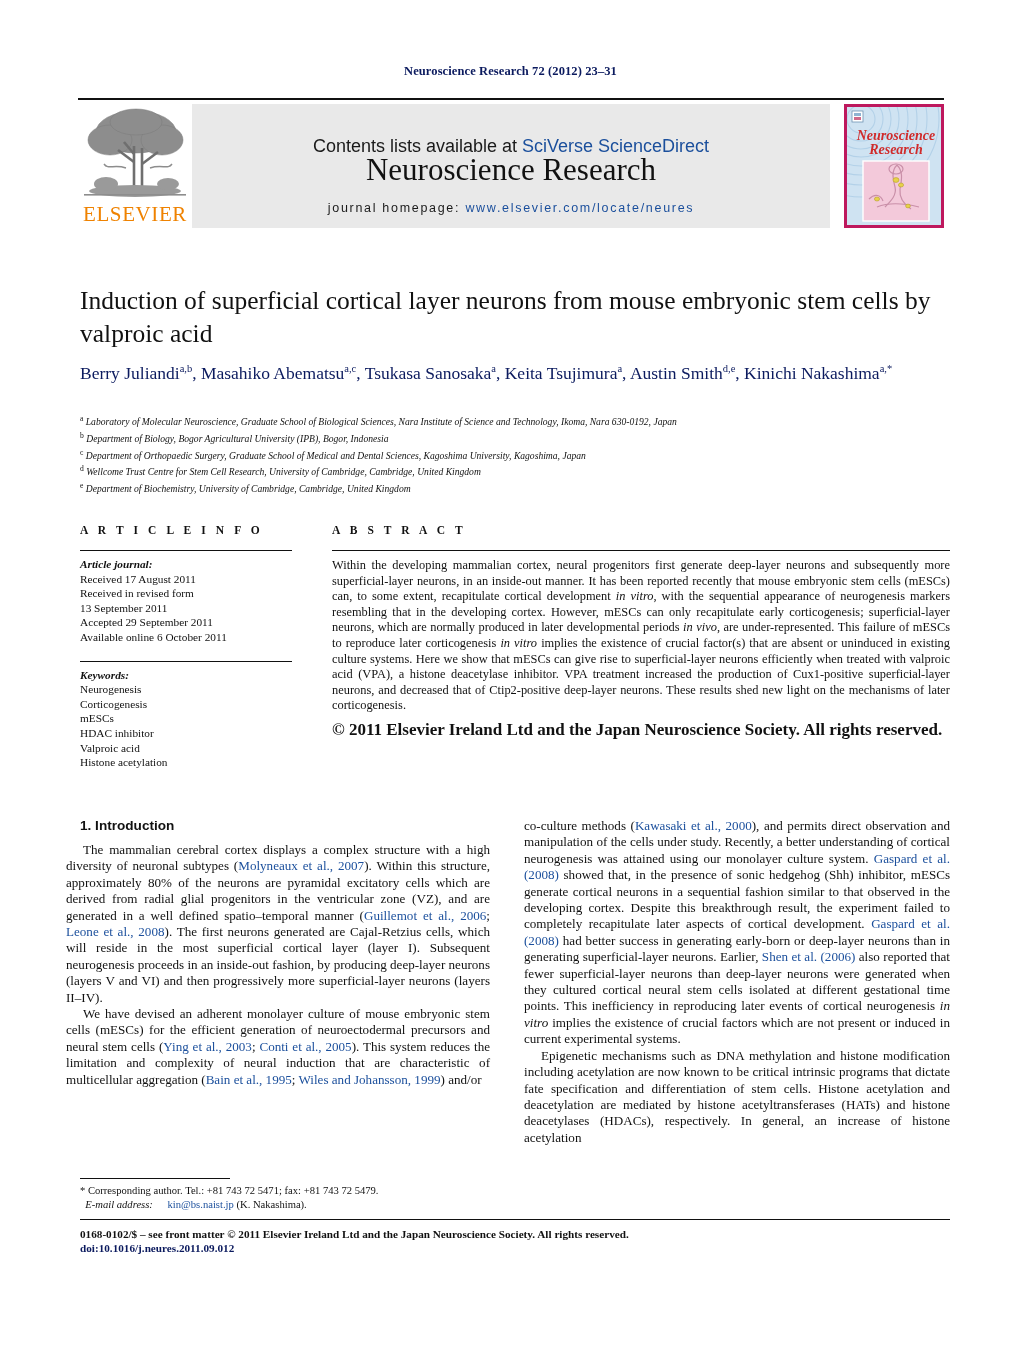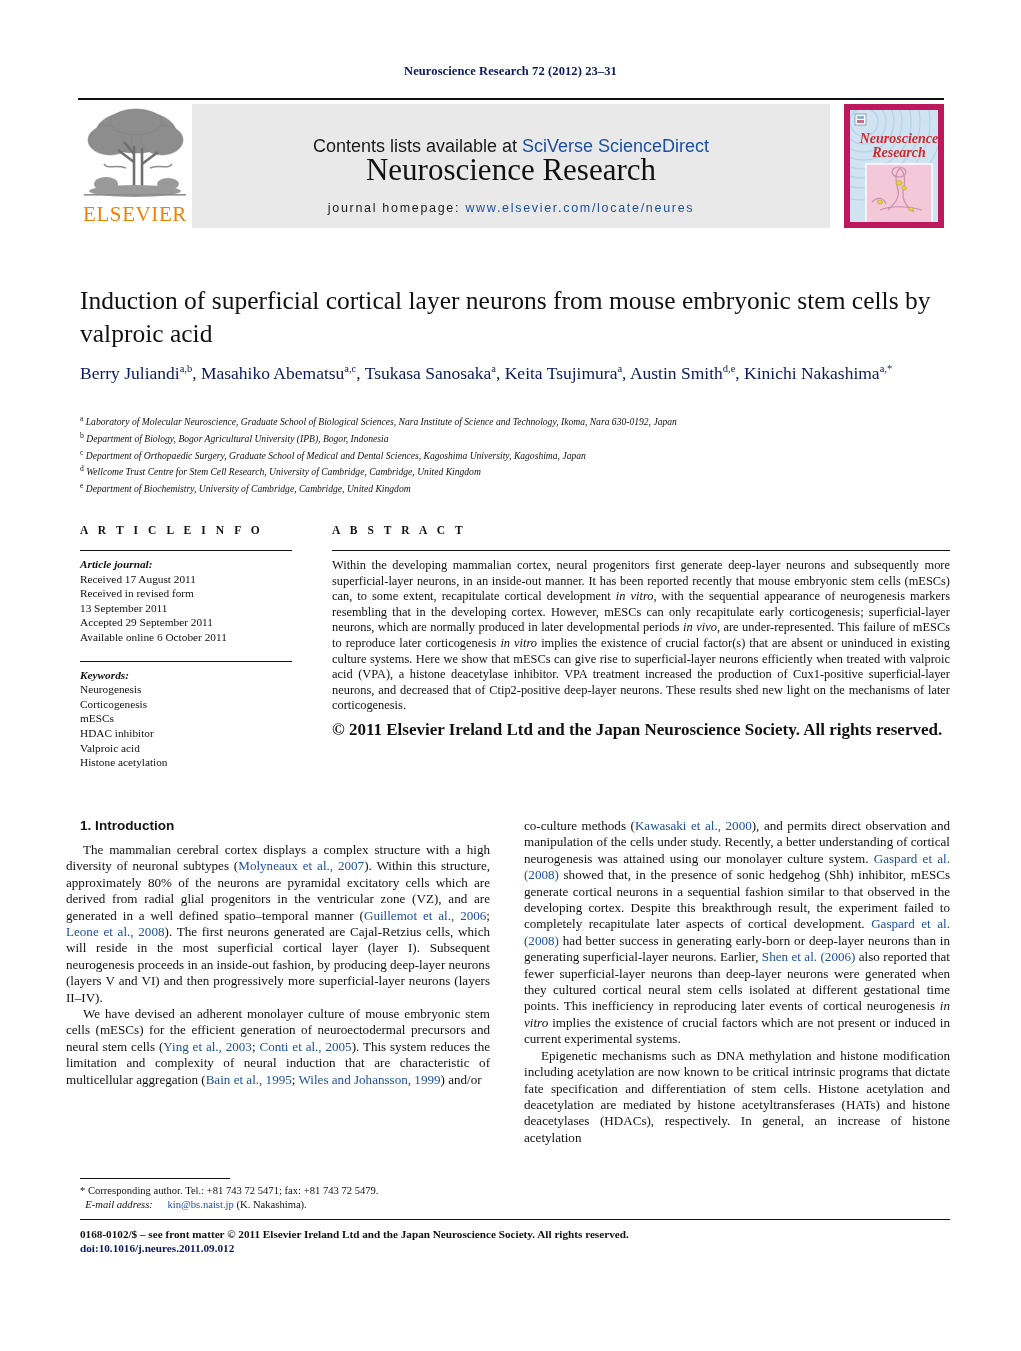--- a/index.html
+++ b/index.html
@@ -104,21 +104,21 @@
     letter-spacing: 1.7px;
     color: #1a1a1a;
   }
   .homepage-line .url { color: #1b4f9c; }
   .cover-thumb {
     width: 100px;
     flex: 0 0 100px;
     margin-left: 14px;
     position: relative;
     background: #b91c1c;
-    border: 6px solid #be185d;
+    border: 3px solid #be185d;
     box-sizing: border-box;
     overflow: hidden;
   }
 
   
   .title {
     position: absolute;
     left: 80px; top: 284px;
     width: 870px;
     font-family: "Liberation Serif", serif;

